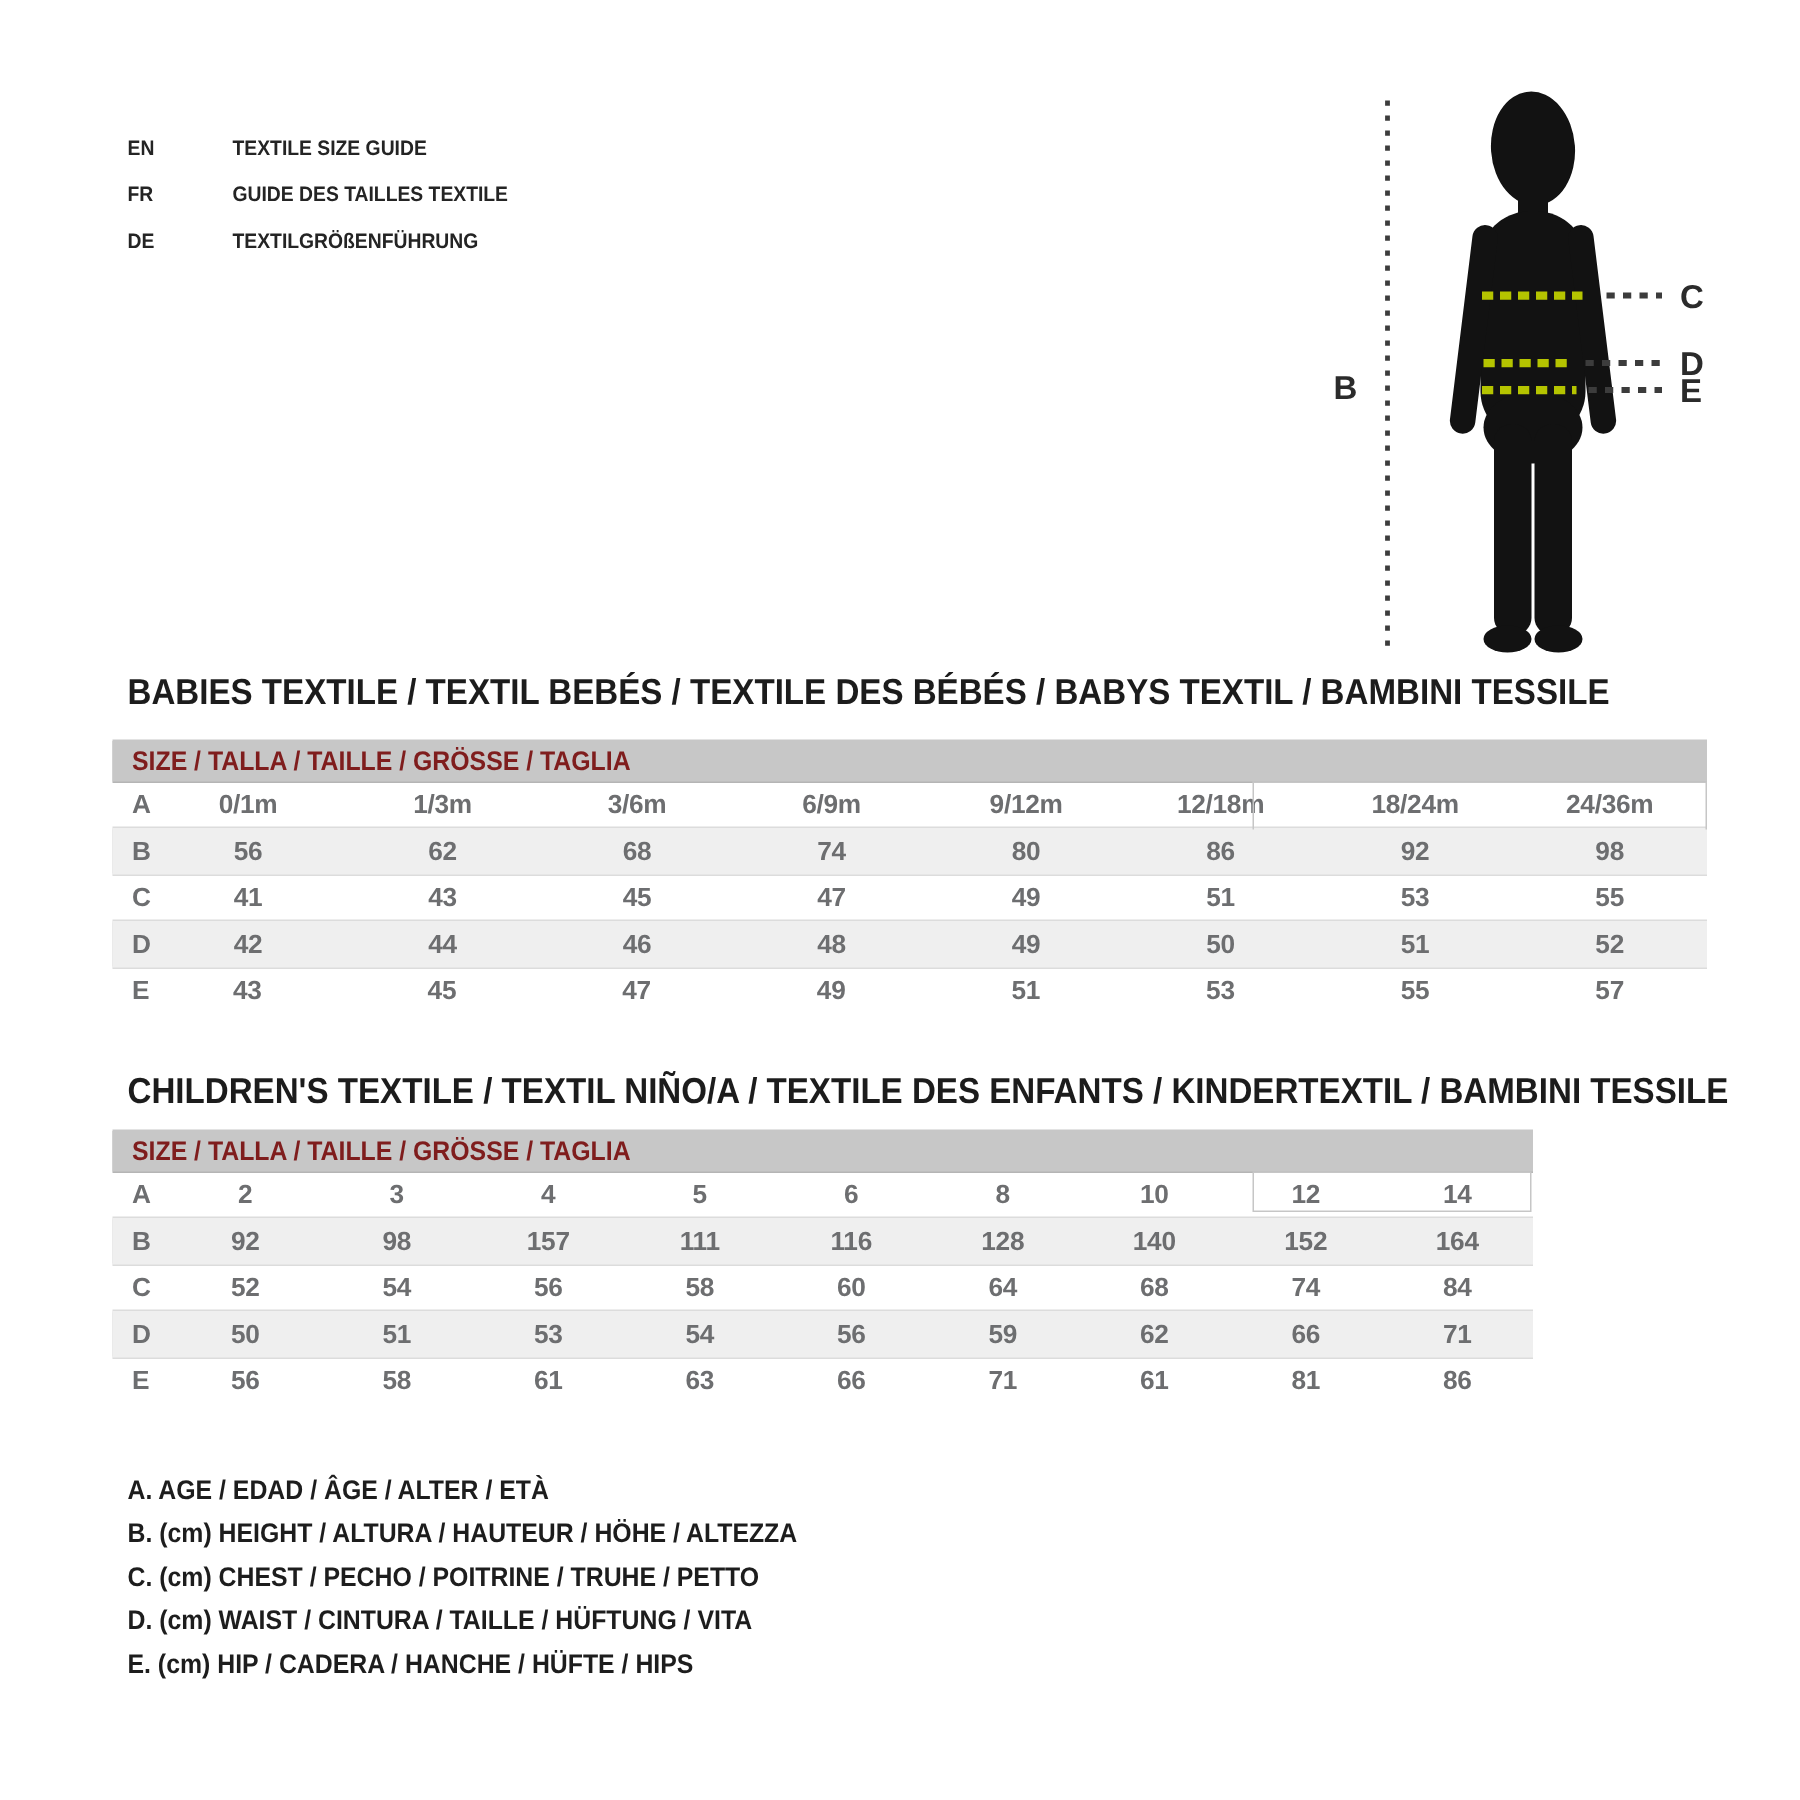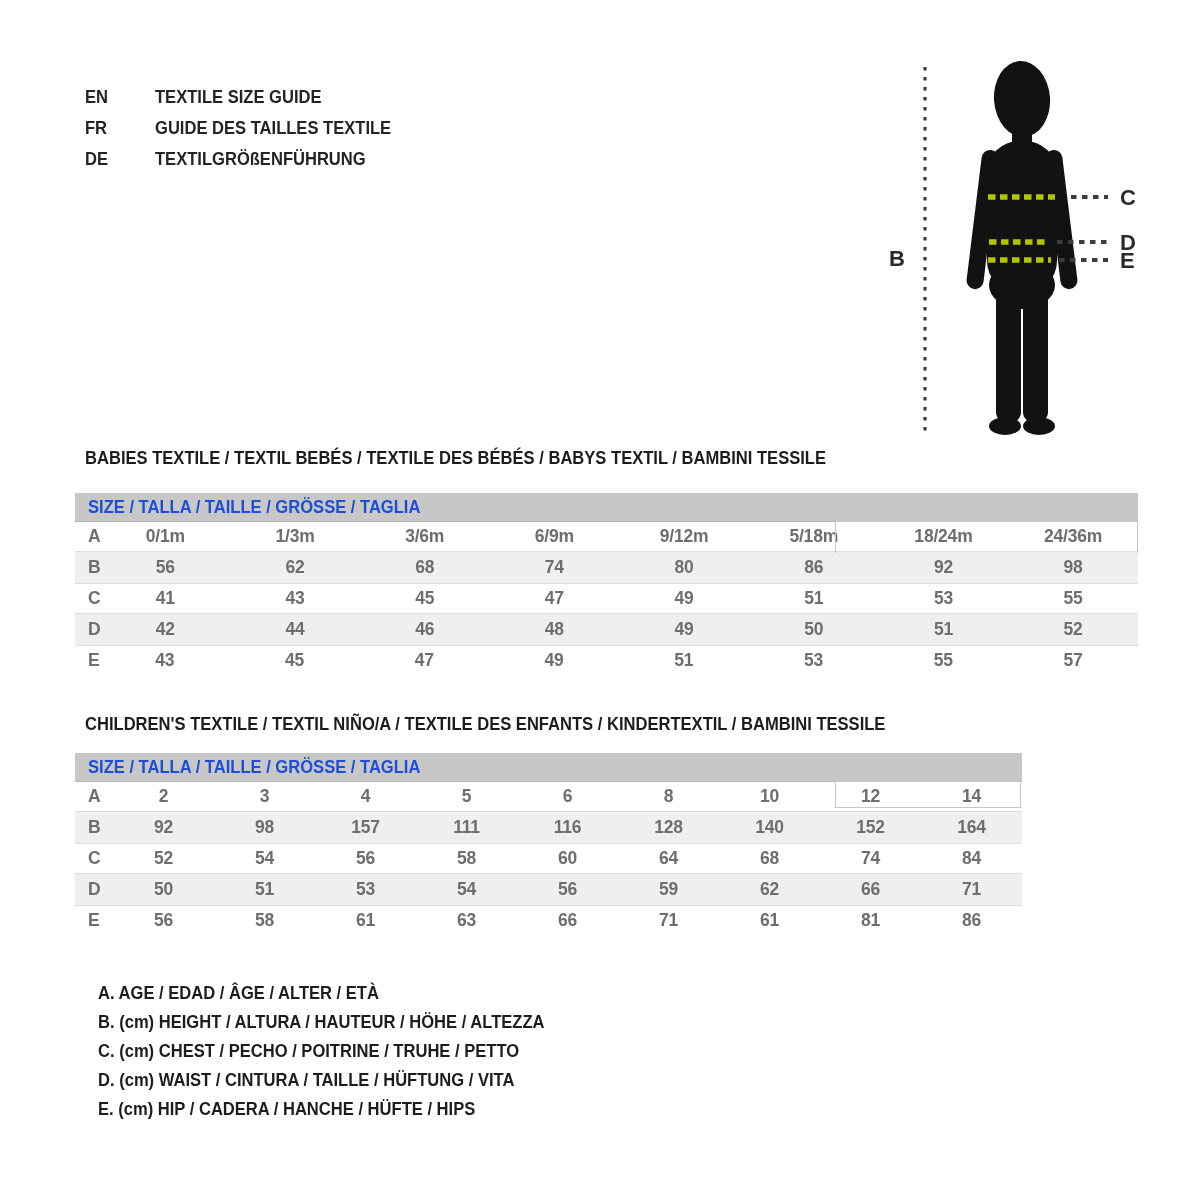--- a/index.html
+++ b/index.html
@@ -5,50 +5,50 @@
   html,body { margin:0; padding:0; background:#ffffff; }
   .canvas {
     position:relative; width:1200px; height:1200px; background:#ffffff;
     font-family:"Liberation Sans", sans-serif; overflow:hidden;
     color:#1e1e1e;
   }
   .cond { display:inline-block; transform:scaleX(0.92); transform-origin:0 50%; white-space:nowrap; }
 
   
   .lang-list { position:absolute; left:85px; top:82px; }
-  .lang-row { display:flex; height:31px; align-items:center; font-size:18px; font-weight:bold; color:#242424; }
+  .lang-row { display:flex; height:31px; align-items:center; font-size:14px; font-weight:bold; color:#242424; }
   .lang-code { width:70px; flex:0 0 70px; }
 
   
   .figure-svg { position:absolute; left:875px; top:55px; }
 
   
-  .tbl-title { position:absolute; left:85px; font-size:18px; font-weight:bold; color:#1c1c1c; }
+  .tbl-title { position:absolute; left:85px; font-size:24px; font-weight:bold; color:#1c1c1c; }
   #babies-title { top:448px; }
   #children-title { top:714px; }
   .tbl { position:absolute; left:75px; }
   #babies-tbl { top:493px; width:1063px; }
   #children-tbl { top:753px; width:947px; }
   .thead {
-    height:28px; line-height:28px; background:#c7c7c7; color:#1d4ed8;
+    height:28px; line-height:28px; background:#c7c7c7; color:#7f1d1d;
     font-size:18px; font-weight:bold; padding-left:13px; box-sizing:border-box;
     box-shadow:0 1px 0 #b5b5b5;
   }
   .trow { display:flex; height:31px; align-items:center; font-size:17.5px; font-weight:bold; color:#6d6e70; letter-spacing:-0.2px; }
   .trow.shade { background:#efefef; box-shadow:0 -1px 0 #dcdcdc, 0 1px 0 #dcdcdc; }
   .tcell { flex:1 1 0; text-align:center; }
   .tcell.label { text-align:left; padding-left:13px; box-sizing:border-box; }
   #babies-tbl .tcell.label { flex:0 0 25px; }
   #children-tbl .tcell.label { flex:0 0 38px; }
   .hl-box { position:absolute; border:1px solid #c6c6c6; background:transparent; pointer-events:none; box-sizing:border-box; }
   #babies-box { left:760px; top:28px; width:303px; height:32px; border-bottom:none; }
   #children-box { left:760px; top:28px; width:186px; height:27px; }
 
   
-  .legend { position:absolute; left:98px; top:979px;text-align:right; }
+  .legend { position:absolute; left:85px; top:979px;text-align:right; }
   .legend-row { height:29px; display:flex; align-items:center; font-size:18px; font-weight:bold; color:#1d1d1d; }
 </style>
 </head>
 <body>
 
 <div class="canvas">
 
   <div class="lang-list">
     <div class="lang-row">
       <span class="lang-code"><span class="cond">EN</span></span>
@@ -104,21 +104,21 @@
       <span class="cond">SIZE / TALLA / TAILLE / GRÖSSE / TAGLIA</span>
     </div>
     <div>
         <div class="trow">
           <div class="tcell label">A</div>
           <div class="tcell">0/1m</div>
           <div class="tcell">1/3m</div>
           <div class="tcell">3/6m</div>
           <div class="tcell">6/9m</div>
           <div class="tcell">9/12m</div>
-          <div class="tcell">5/18m</div>
+          <div class="tcell">12/18m</div>
           <div class="tcell">18/24m</div>
           <div class="tcell">24/36m</div>
         </div>
         <div class="trow shade">
           <div class="tcell label">B</div>
           <div class="tcell">56</div>
           <div class="tcell">62</div>
           <div class="tcell">68</div>
           <div class="tcell">74</div>
           <div class="tcell">80</div>

